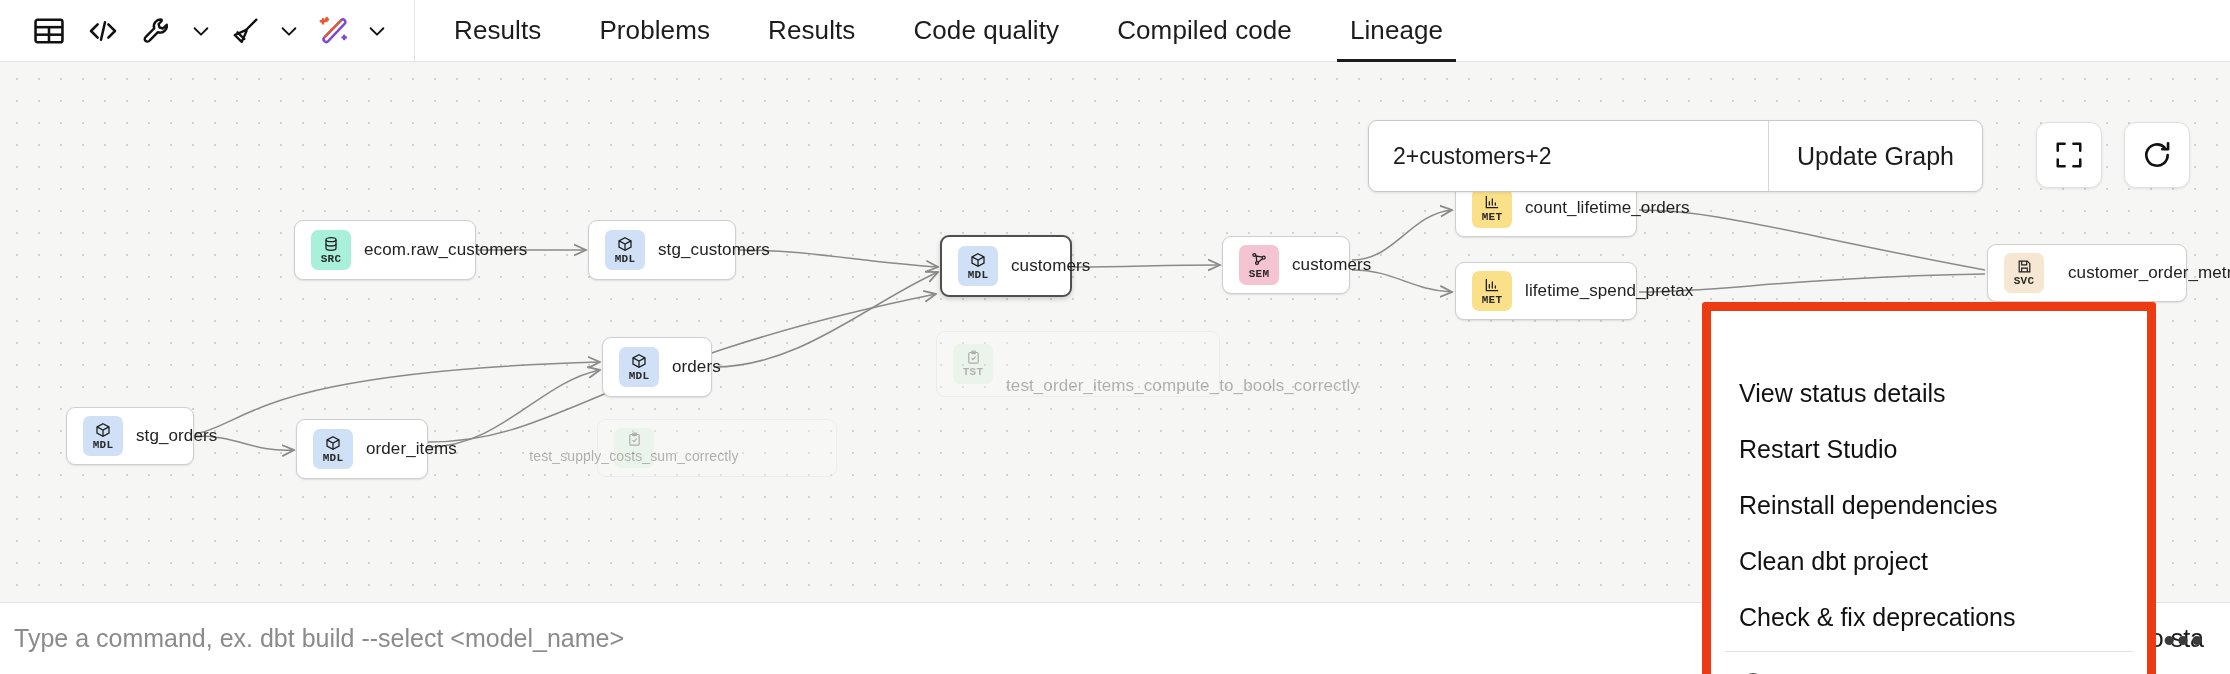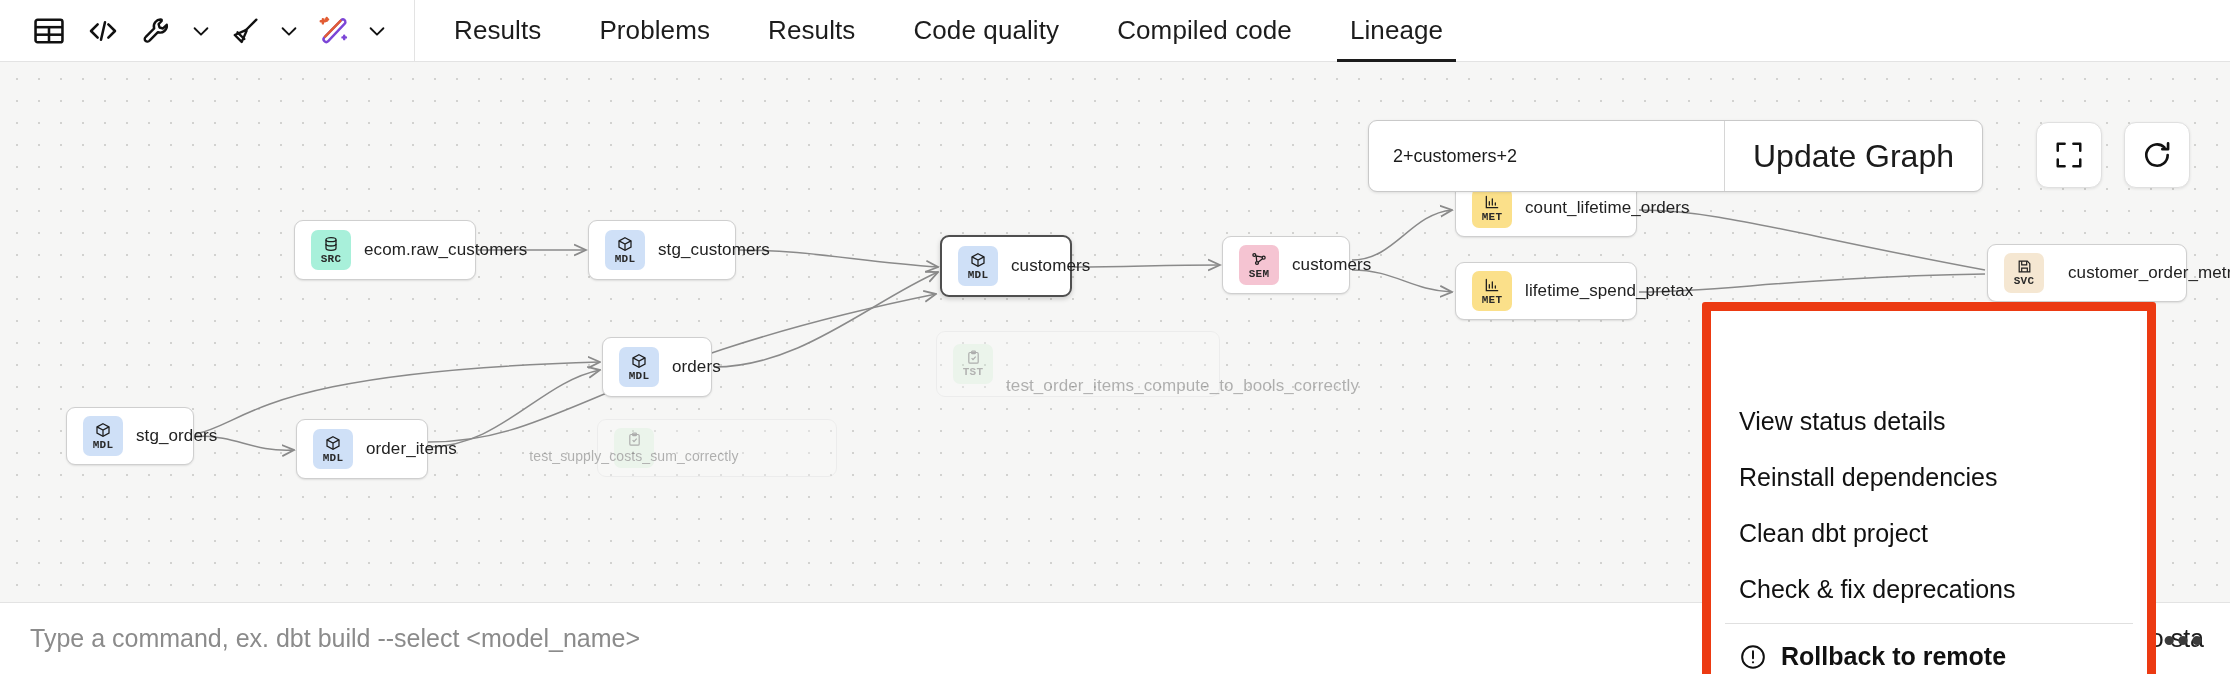--- a/index.html
+++ b/index.html
@@ -76,46 +76,46 @@
   .node-label.two { white-space:normal; line-height:1.25;margin-top:44px; }
 
   
   .search-wrap {
     position:absolute; top:120px; left:1368px; width:615px; height:72px;
     background:#fff; border:1px solid #c9c9c9; border-radius:9px;
     display:flex; align-items:stretch; box-shadow:0 1px 3px rgba(0,0,0,.10);
   }
   .search-input {
     flex:1; border:0; outline:none; background:transparent;
-    font-size:18px; color:#1b1b1b; padding:0 24px; font-family:"Liberation Sans", sans-serif;
+    font-size:23px; color:#1b1b1b; padding:0 24px; font-family:"Liberation Sans", sans-serif;
   }
   .search-divider { width:1px; background:#d6d6d6; }
   .update-btn {
     display:flex; align-items:center; justify-content:center; padding:0 28px;
-    font-size:32px; color:#1b1b1b; cursor:pointer; background:transparent; border:0;
+    font-size:25px; color:#1b1b1b; cursor:pointer; background:transparent; border:0;
     font-family:"Liberation Sans", sans-serif; white-space:nowrap;
   }
   .ctrl-btn {
     position:absolute; width:66px; height:66px; background:#fff;
     border:1px solid #e0e0e0; border-radius:12px; display:flex;
     align-items:center; justify-content:center; cursor:pointer;
     box-shadow:0 1px 3px rgba(0,0,0,.09);
   }
   #fit-btn { top:122px; left:2036px; }
   #refresh-btn { top:122px; left:2124px; }
 
   
   .bottombar {
     position:absolute; top:602px; left:0; width:2230px; height:72px;
     background:#fff; border-top:1px solid #e3e3e3;
     display:flex; align-items:center;
   }
   .cmd-input {
     border:0; outline:none; background:transparent; flex:1;
-    font-size:25px; color:#111; padding-left:30px; font-family:"Liberation Sans", sans-serif;
+    font-size:25px; color:#111; padding-left:14px; font-family:"Liberation Sans", sans-serif;
   }
   .cmd-input::placeholder { color:#8b8b8b; }
   .defer-wrap { display:flex; align-items:center; gap:19px; padding-right:26px; }
   .toggle {
     width:82px; height:40px; border-radius:22px; border:2px solid #8a8a8a;
     background:#fff; position:relative; cursor:pointer; flex:none;
   }
   .toggle .knob {
     position:absolute; top:4px; left:5px; width:28px; height:28px;
     border-radius:50%; background:#4a4a4a;
@@ -448,20 +448,23 @@
     </div>
     <div class="more-btn">•••</div>
   </div>
 
   <div class="menu-highlight">
     <div class="menu">
       <div class="menu-item">
         <span>View status details</span>
       </div>
       <div class="menu-item">
+        <span>Restart Studio</span>
+      </div>
+      <div class="menu-item">
         <span>Reinstall dependencies</span>
       </div>
       <div class="menu-item">
         <span>Clean dbt project</span>
       </div>
       <div class="menu-item">
         <span>Check &amp; fix deprecations</span>
       </div>
       <div class="menu-sep"></div>
       <div class="menu-item">

